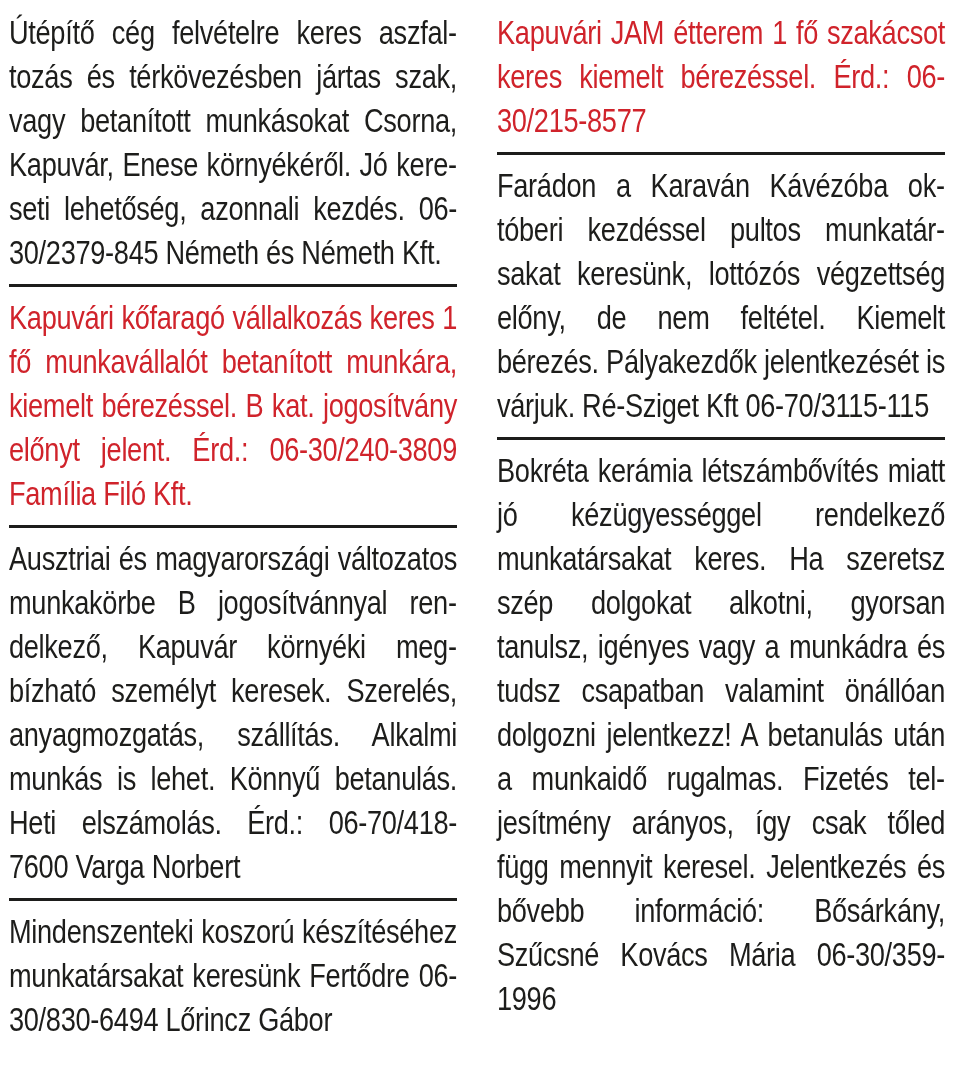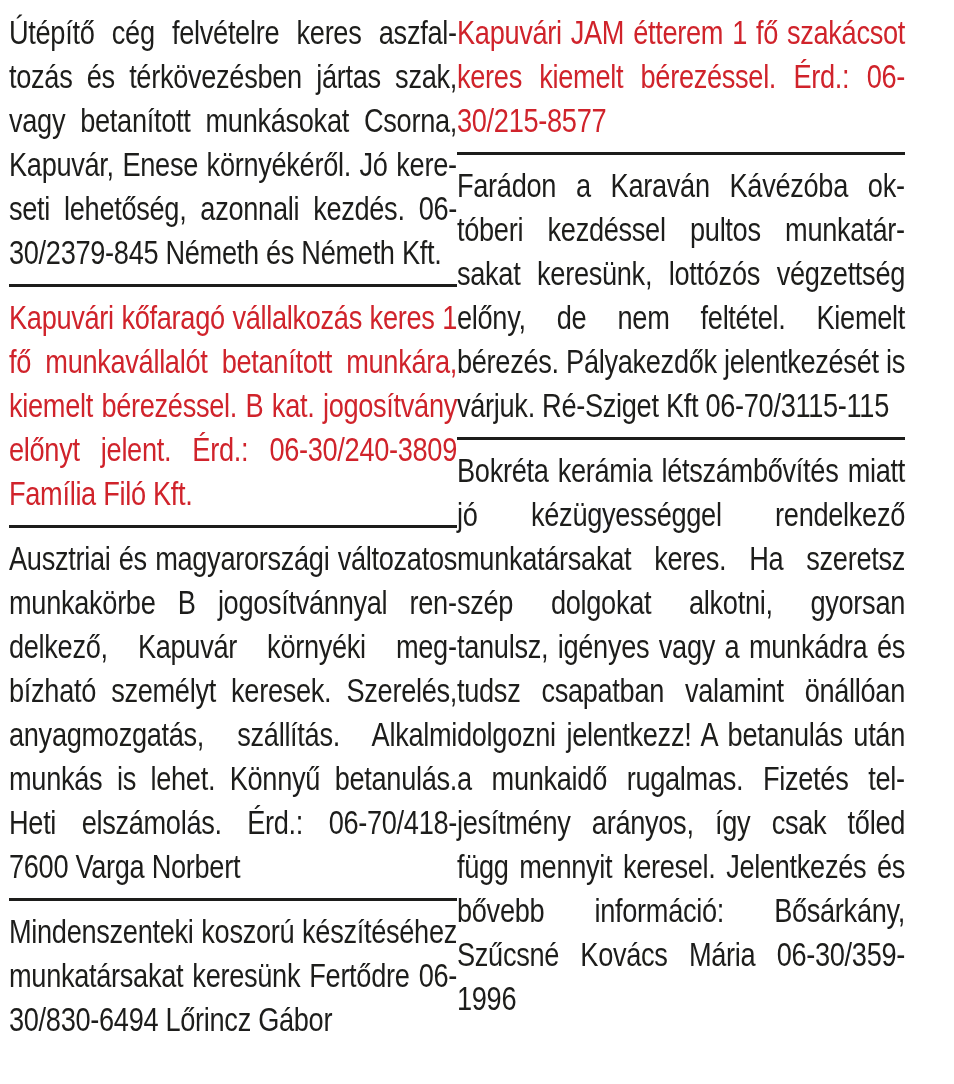--- a/index.html
+++ b/index.html
@@ -13,21 +13,21 @@
   .page {
     box-sizing: border-box;
     width: 778px;
     height: 1084px;
     padding: 2px 9px 0 9px;
   }
   .columns {
     display: flex;
   }
   .col { width: 448px; flex: 0 0 448px; }
-  .col + .col { }
+  .col + .col { margin-left: 40px; }
   
   .col-inner {
     width: 560px;
     transform: scaleX(0.8);
     transform-origin: 0 0;
   }
   .ad {
     font-size: 34px;
     line-height: 44px;
     letter-spacing: -0.4px;

